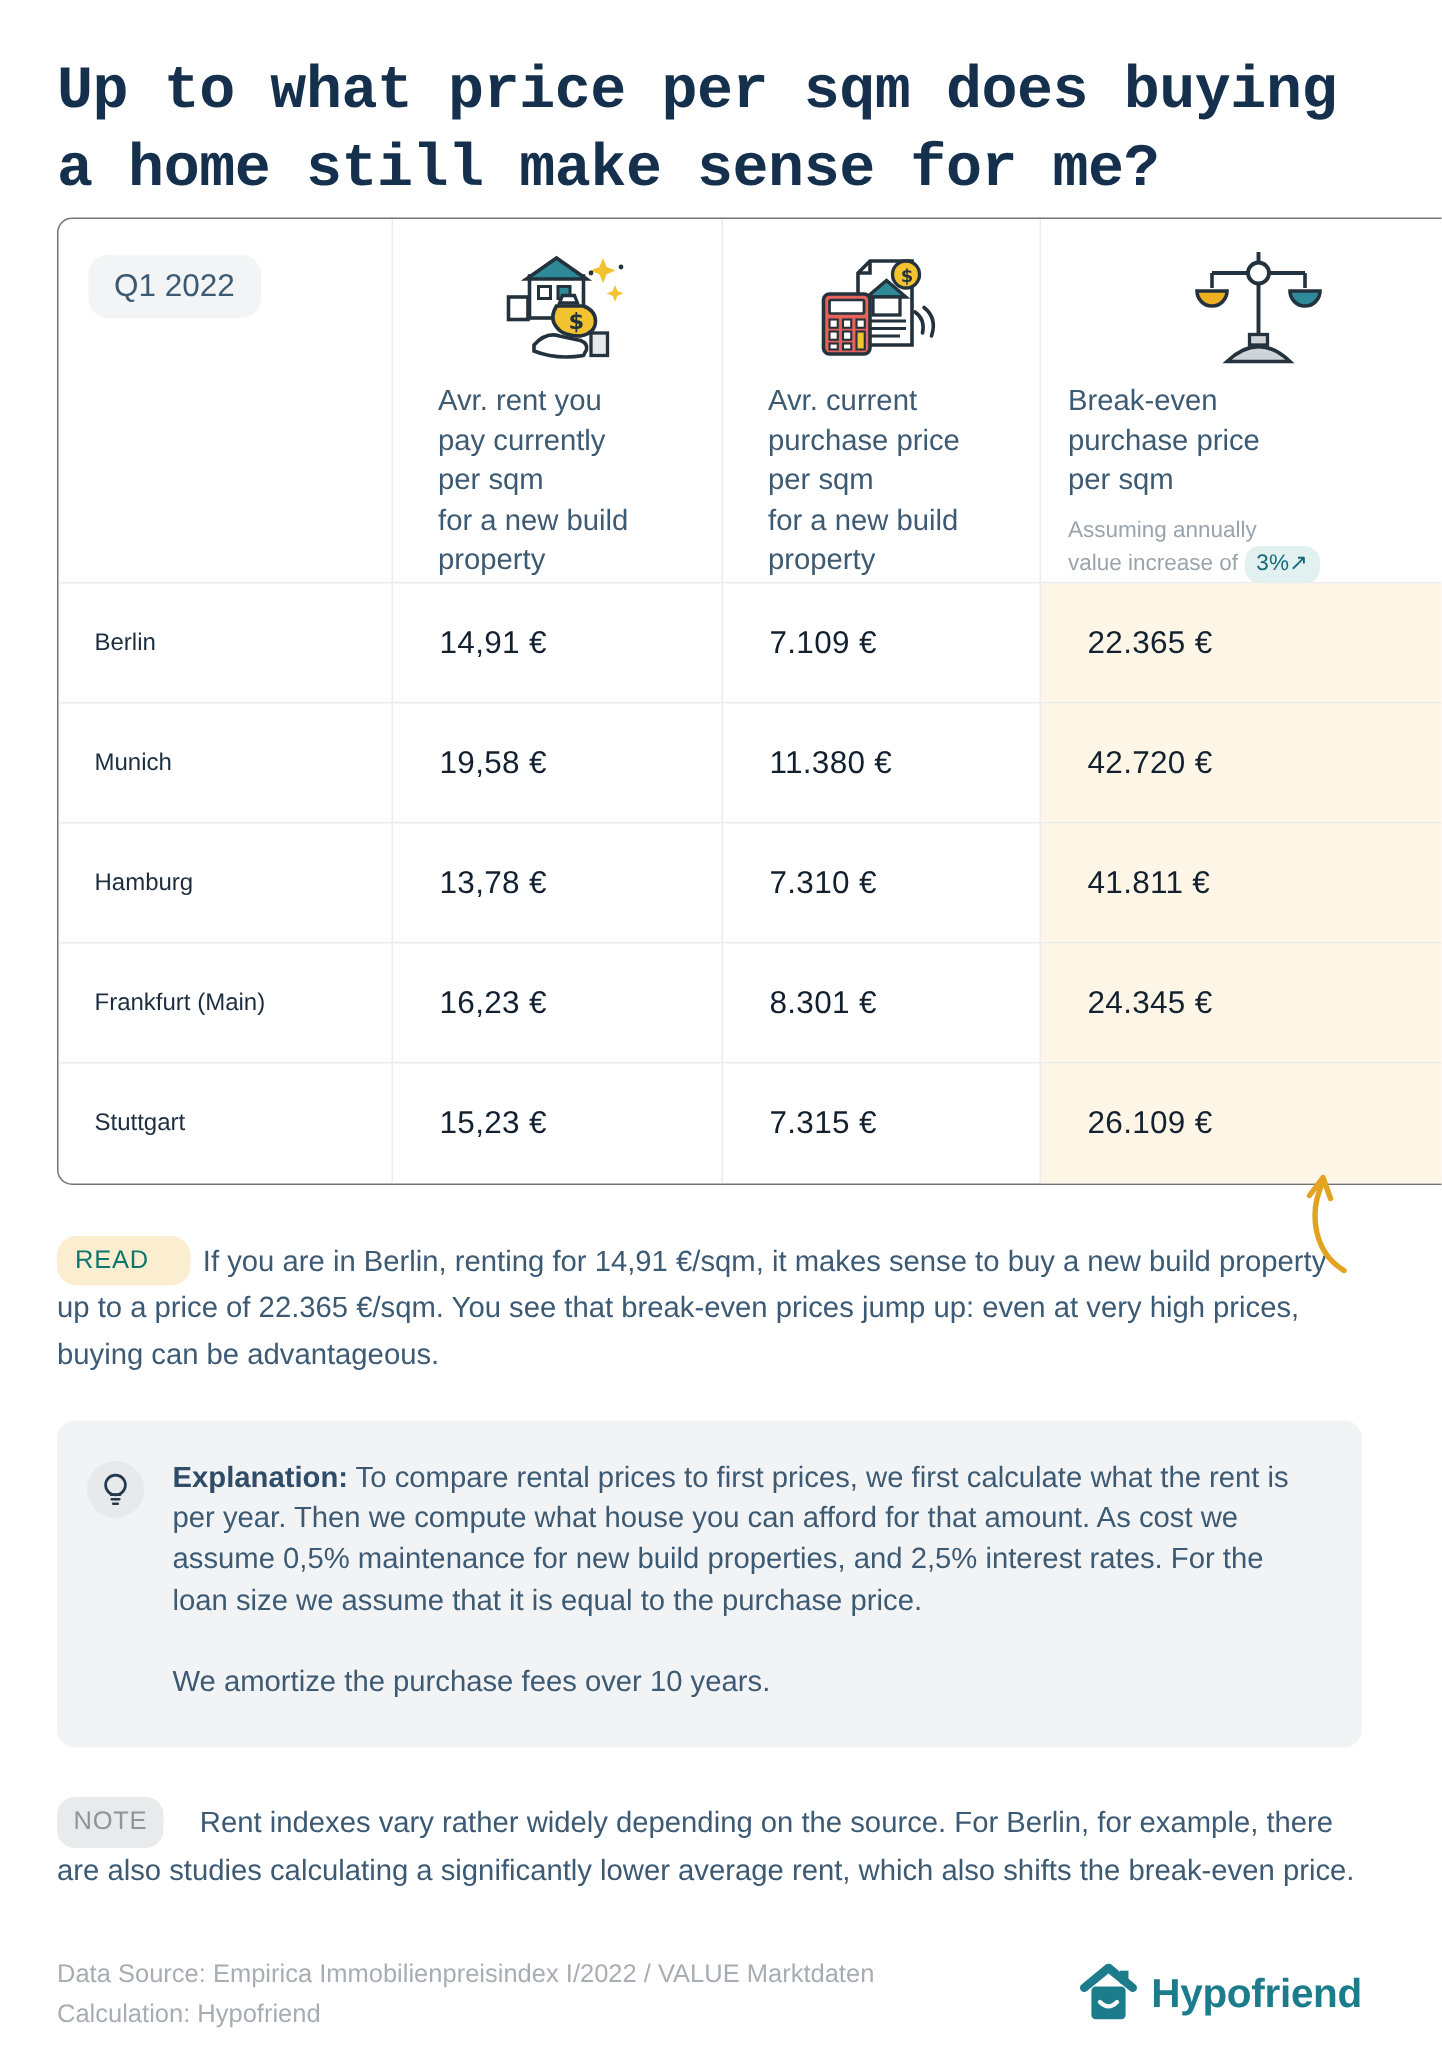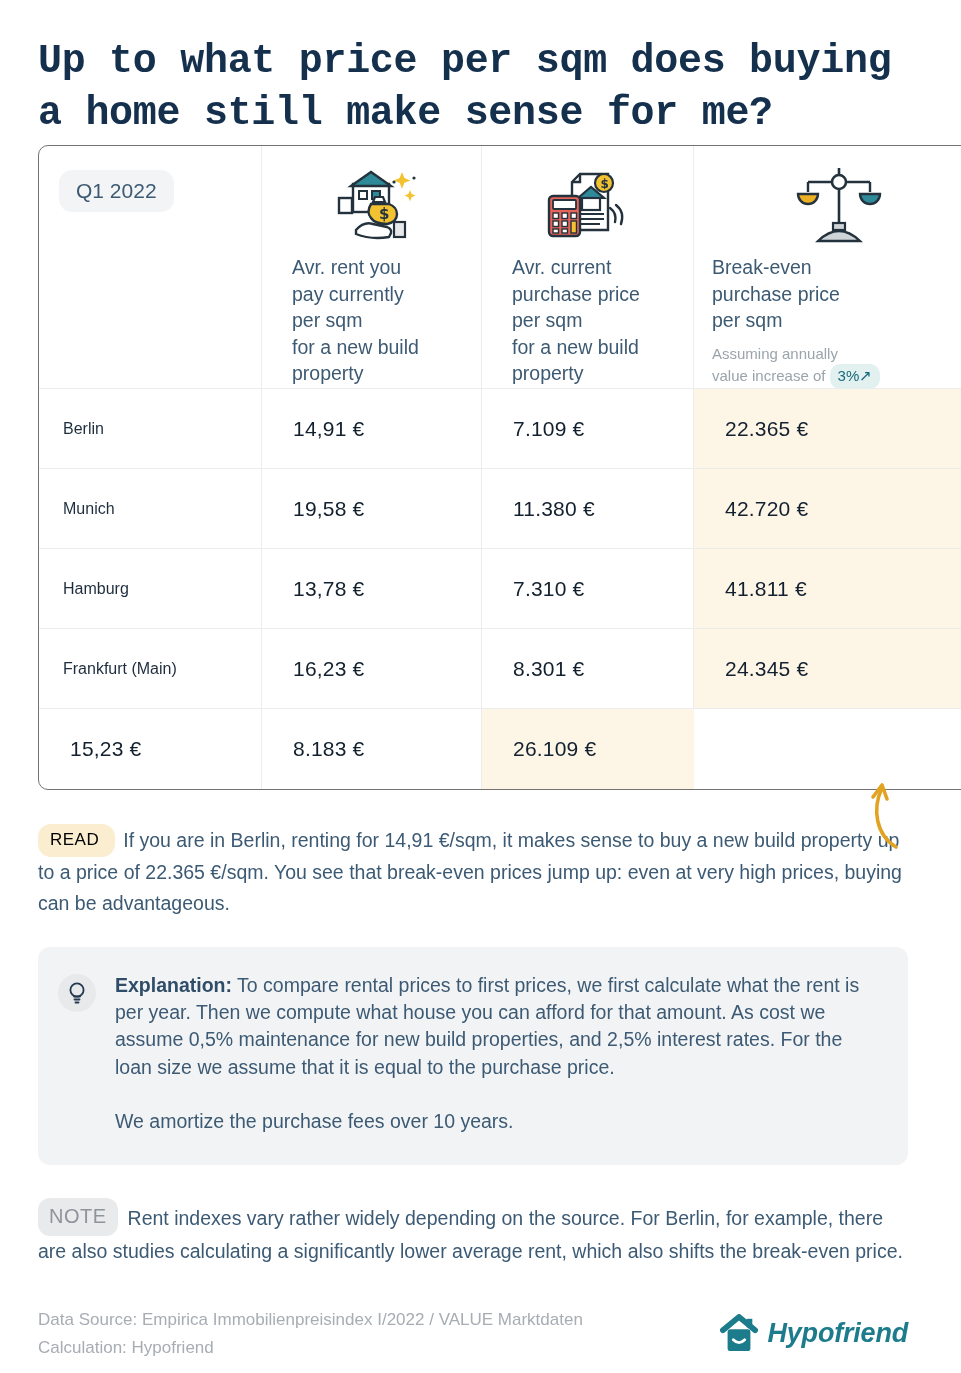--- a/index.html
+++ b/index.html
@@ -65,23 +65,23 @@
 
   
   .arrow-up-annot { position:absolute; left:862px; top:781px; width:40px; height:70px; }
 
   
   .read-para {
     margin-top:34px; width:872px;
     font-size:19.5px; line-height:1.55; color:#3c5a74;
   }
   .read-badge {
-    display:inline-block; background:#fbeed0; color:#000000;
+    display:inline-block; background:#fbeed0; color:#0f766e;
     font-size:17px; letter-spacing:0.5px;
-    border-radius:13px; padding:3px 16px 4px 12px; margin-right:8px;
+    border-radius:13px; padding:3px 28px 4px 12px; margin-right:8px;
     vertical-align:2px;
   }
 
   
   .explain-box {
     margin-top:29px; width:870px;
     background:#f2f3f4; border-radius:12px;
     padding:25px 42px 30px 20px;
     display:flex; align-items:flex-start;
   }
@@ -94,29 +94,29 @@
   .explain-text b { color:#2f4c68; font-weight:700; }
   .explain-p2 { margin-top:27px; }
 
   
   .note-para {
     margin-top:33px; width:872px;
     font-size:19.5px; line-height:1.55; color:#3c5a74;
   }
   .note-badge {
     display:inline-block; background:#e9eaec; color:#8d949b;
-    font-size:20px; letter-spacing:0.5px;
-    border-radius:12px; padding:3px 11px 4px 11px; margin-right:10px;
+    font-size:17px; letter-spacing:0.5px;
+    border-radius:12px; padding:3px 11px 4px 11px; margin-right:24px;
     vertical-align:2px;
   }
 
   
   .footer { margin-top:40px; width:870px; display:flex; justify-content:space-between; align-items:center; }
   .source-block { font-size:17px; line-height:1.6; color:#a7adb3; }
-  .brand { display:flex; align-items:center;font-style:italic; }
+  .brand { display:flex; align-items:center; }
   .brand-name { margin-left:9px; font-size:27px; font-weight:700; color:#1d7c8c; letter-spacing:-0.2px; }
 </style>
 </head>
 <body>
 
 <div class="page">
 
   <h1 class="title">Up to what price per sqm does buying a home still make sense for me?</h1>
 
   <div class="table-card">
@@ -221,22 +221,23 @@
     <div class="cell dcell city-cell">Hamburg</div>
     <div class="cell dcell val-cell">13,78 €</div>
     <div class="cell dcell val-cell">7.310 €</div>
     <div class="cell dcell val-cell cream last-col">41.811 €</div>
 
     <div class="cell dcell city-cell">Frankfurt (Main)</div>
     <div class="cell dcell val-cell">16,23 €</div>
     <div class="cell dcell val-cell">8.301 €</div>
     <div class="cell dcell val-cell cream last-col">24.345 €</div>
 
+    <div class="cell dcell city-cell last-row">Stuttgart</div>
     <div class="cell dcell val-cell last-row">15,23 €</div>
-    <div class="cell dcell val-cell last-row">8.183 €</div>
+    <div class="cell dcell val-cell last-row">7.315 €</div>
     <div class="cell dcell val-cell cream last-col last-row">26.109 €</div>
   </div>
 
   <svg class="arrow-up-annot" viewBox="0 0 40 70">
     <path d="M34,66 C14,54 10,28 20,7" fill="none" stroke="#e2a322" stroke-width="3.6" stroke-linecap="round"></path>
     <path d="M11,16 L20,4 L25,18" fill="none" stroke="#e2a322" stroke-width="3.6" stroke-linecap="round" stroke-linejoin="round"></path>
   </svg>
 
   <p class="read-para"><span class="read-badge">READ</span><span>If you are in Berlin, renting for 14,91 €/sqm, it makes sense to buy a new build property up to a price of 22.365 €/sqm. You see that break-even prices jump up: even at very high prices, buying can be advantageous.</span></p>
 

